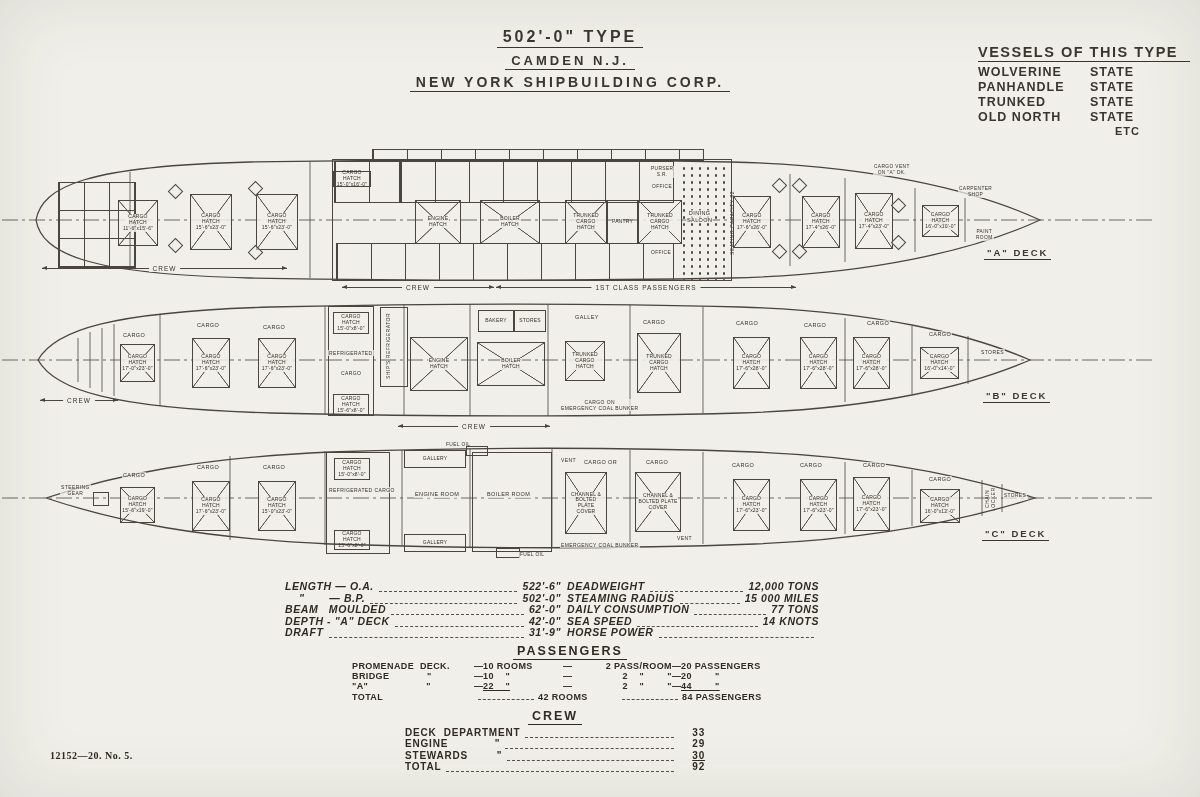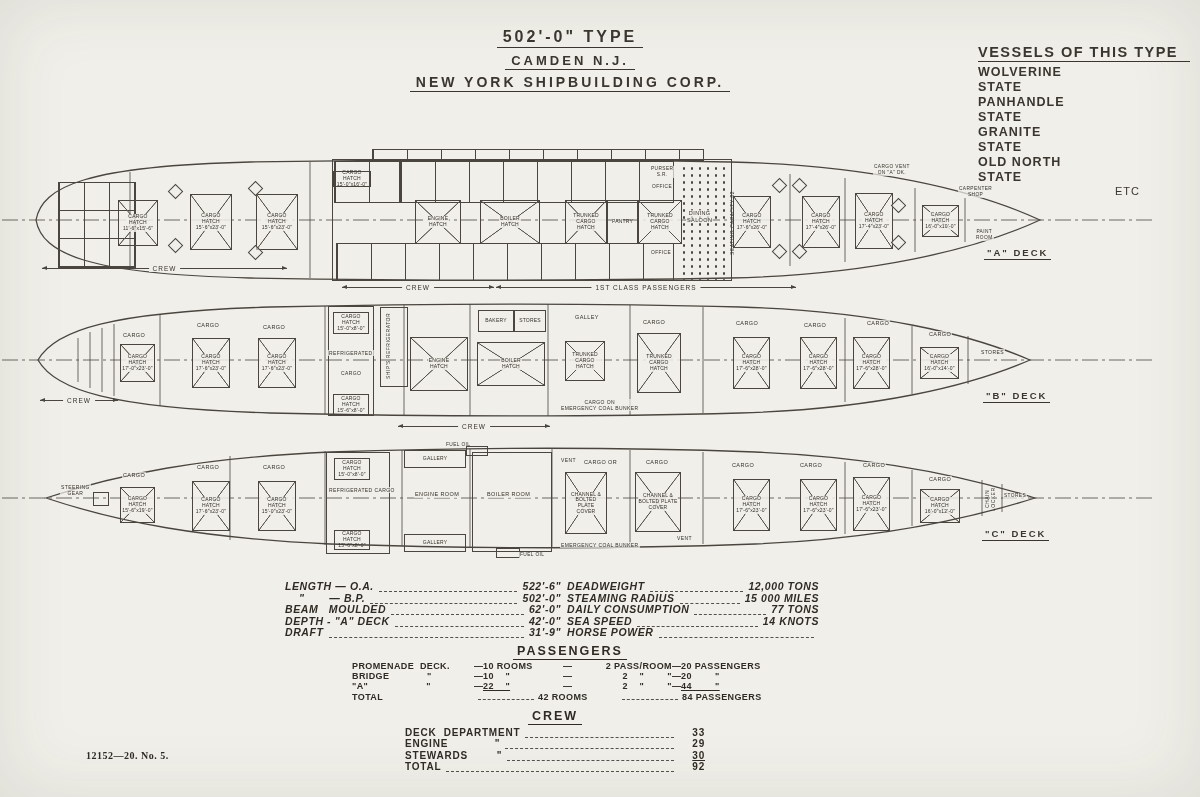--- a/index.html
+++ b/index.html
@@ -10,23 +10,23 @@
   }
   #paper{position:absolute;inset:0;box-shadow:inset 0 0 70px rgba(60,55,40,.10);}
   
   #title-block{position:absolute;left:370px;top:28px;width:400px;text-align:center;}
   .t-line{display:inline-block;border-bottom:1px solid #3a362f;padding:0 6px 1px 6px;margin-bottom:3px;
           letter-spacing:3px;font-weight:bold;color:#3a362f;white-space:nowrap;}
   .t1{font-size:19px;} .t2{font-size:16px;} .t3{font-size:14px;} .t4{font-size:13px;}
   #vessels{position:absolute;left:978px;top:44px;width:212px;color:#3a362f;}
   #vessels .v-title{font-size:14.5px;font-weight:bold;letter-spacing:1.5px;border-bottom:1px solid #3a362f;
                     padding-bottom:1px;margin-bottom:3px;white-space:nowrap;}
-  .v-row{display:flex;font-size:12.5px;font-weight:bold;letter-spacing:1px;line-height:15px;flex-direction:column;}
+  .v-row{display:flex;font-size:12.5px;font-weight:bold;letter-spacing:1px;line-height:15px;}
   .v-row .c1{width:112px;} .v-row .c2{flex:1;}
-  .v-etc{font-size:11px;font-weight:normal;letter-spacing:1px;text-align:right;padding-right:50px;}
+  .v-etc{font-size:11px;font-weight:bold;letter-spacing:1px;text-align:right;padding-right:50px;}
   
   #plan{position:absolute;inset:0;}
   #plan svg{position:absolute;left:0;}
   .c-hatch{position:absolute;border:1px solid #4a463f;display:flex;align-items:center;justify-content:center;
     background-image:
       linear-gradient(to top right, transparent calc(50% - .7px), #5a554c calc(50% - .2px), #5a554c calc(50% + .2px), transparent calc(50% + .7px)),
       linear-gradient(to bottom right, transparent calc(50% - .7px), #5a554c calc(50% - .2px), #5a554c calc(50% + .2px), transparent calc(50% + .7px));}
   .c-hlab{font-size:5px;line-height:1.15;letter-spacing:.2px;text-align:center;white-space:pre-line;
           color:#35312a;background:rgba(240,239,233,.85);padding:0 1px;}
   .c-room{position:absolute;border:1px solid #4a463f;display:flex;align-items:center;justify-content:center;}
@@ -66,21 +66,21 @@
   .pa-row{display:flex;font-size:9px;font-weight:bold;letter-spacing:.4px;line-height:10.2px;text-align:left;}
   .pa-c1{width:122px;white-space:pre;} .pa-c2{width:80px;white-space:pre;}
   .pa-c3{width:100px;white-space:pre;text-align:right;} .pa-c4{width:106px;white-space:pre;}
   .pa-sep{width:9px;text-align:center;}
   .u-num{text-decoration:underline;}
   .pa-lead{flex:1;border-bottom:1px dashed #55504a;height:7px;margin:0 4px;}
   #crew{position:absolute;left:405px;top:706px;width:300px;color:#2f2b24;text-align:center;}
   .cr-row{display:flex;align-items:flex-end;font-size:10px;font-weight:bold;letter-spacing:.8px;height:11.5px;text-align:left;}
   .cr-lab{white-space:pre;} .cr-val{width:26px;text-align:right;white-space:pre;margin-top:11px;}
   #footnote{position:absolute;left:50px;top:750px;font-family:"Liberation Serif",serif;
-            font-size:10px;font-weight:bold;color:#2e2a24;letter-spacing:.5px;margin-left:36px;}
+            font-size:10px;font-weight:bold;color:#2e2a24;letter-spacing:.5px;}
 </style>
 </head>
 <body>
 <div id="paper"></div>
 
 <div id="title-block">
   <div><span class="t-line t2">502'-0" TYPE</span></div>
   <div><span class="t-line t4">CAMDEN N.J.</span></div>
   <div><span class="t-line t3">NEW YORK SHIPBUILDING CORP.</span></div>
 </div>
@@ -90,21 +90,21 @@
   <div id="vessel-rows">
       <div class="v-row">
         <span class="c1">WOLVERINE</span>
         <span class="c2">STATE</span>
       </div>
       <div class="v-row">
         <span class="c1">PANHANDLE</span>
         <span class="c2">STATE</span>
       </div>
       <div class="v-row">
-        <span class="c1">GRANITE</span>
+        <span class="c1">TRUNKED</span>
         <span class="c2">STATE</span>
       </div>
       <div class="v-row">
         <span class="c1">OLD NORTH</span>
         <span class="c2">STATE</span>
       </div>
     </div>
   <div class="v-etc">ETC</div>
 </div>
 

